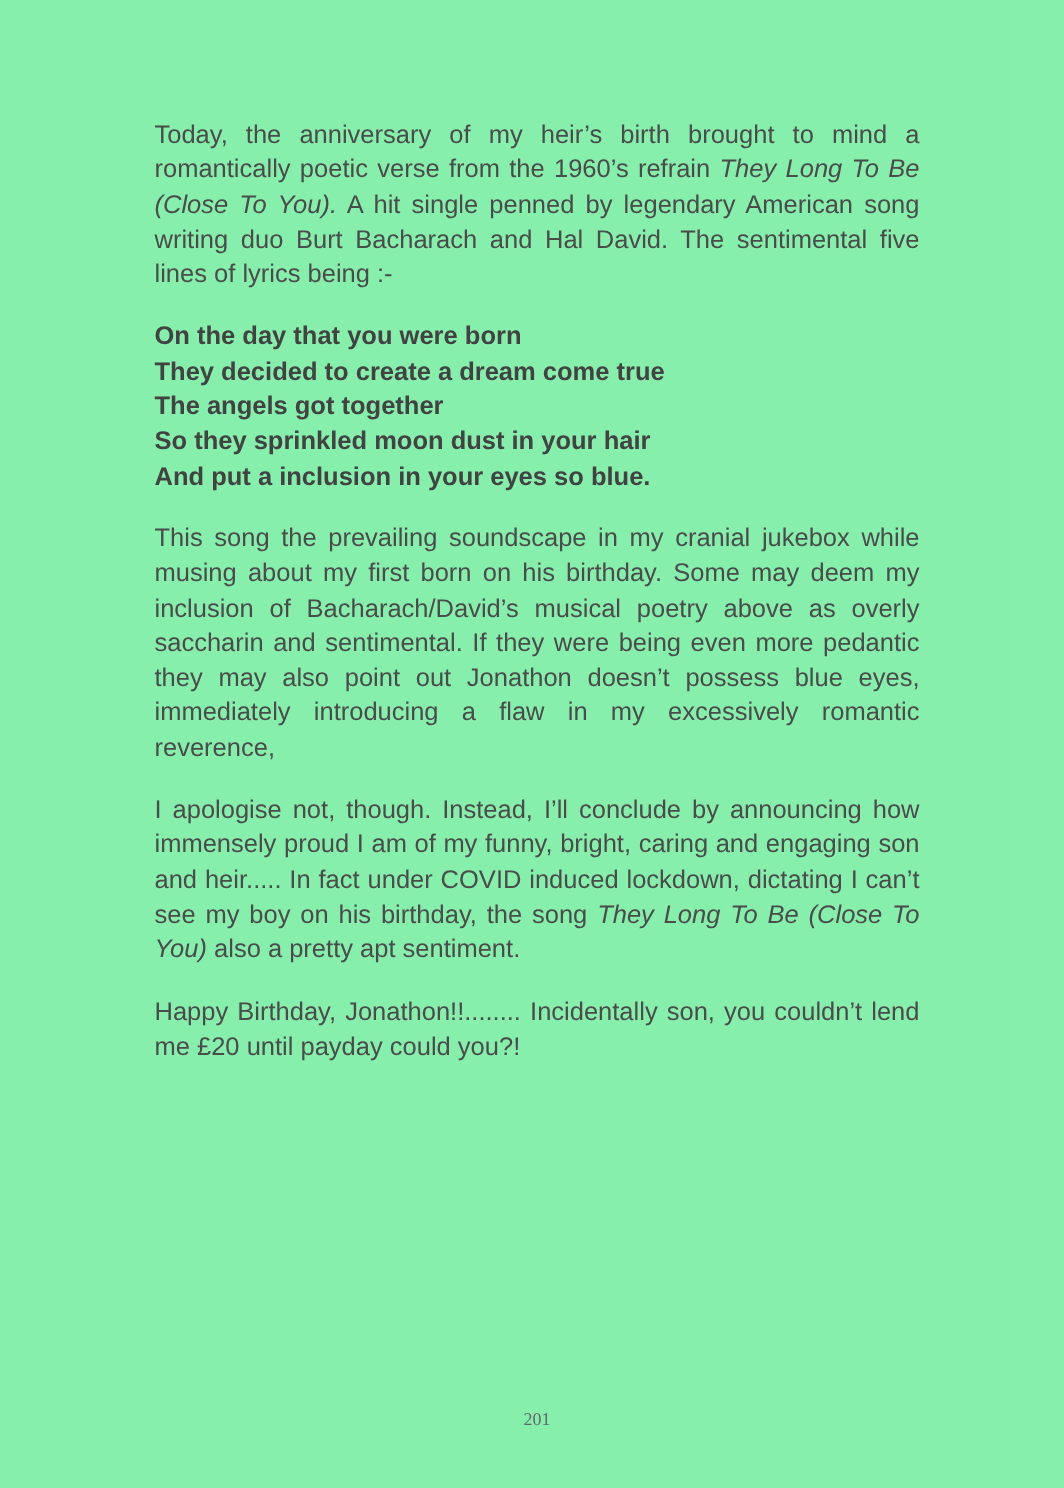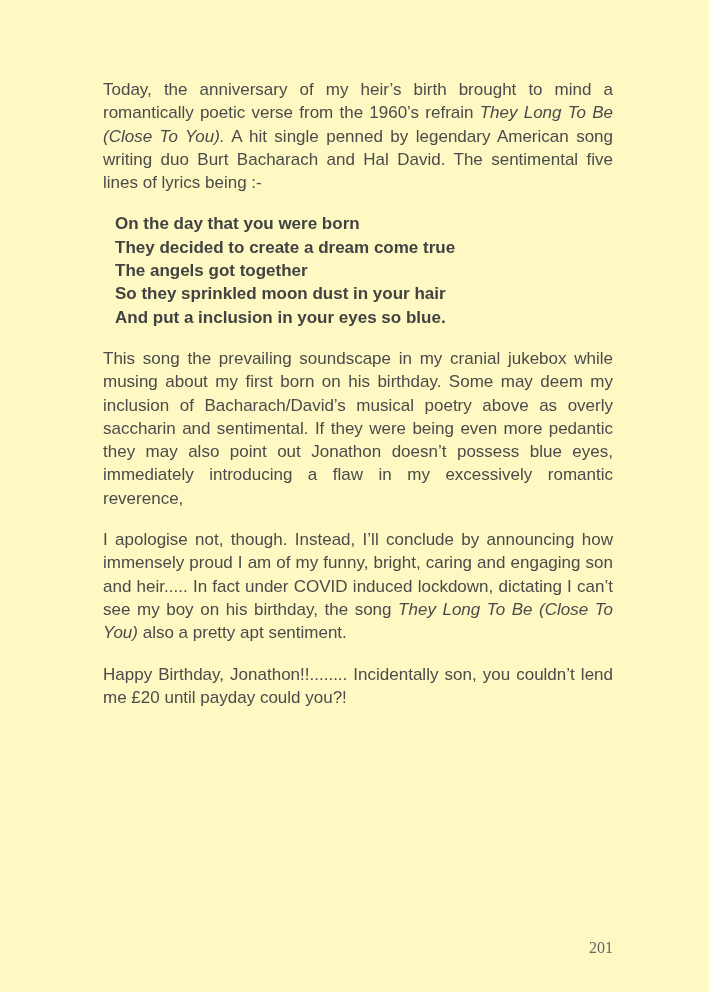--- a/index.html
+++ b/index.html
@@ -4,21 +4,21 @@
 <style>
   html, body {
     margin: 0;
     padding: 0;
     background: #ffffff;
   }
   .page {
     position: relative;
     width: 709px;
     height: 992px;
-    background: #fef9c3;
+    background: #86efac;
     font-family: "Liberation Sans", sans-serif;
     color: #4b4b4b;
     overflow: hidden;
   }
   .content {
     position: absolute;
     left: 103px;
     top: 78px;
     width: 510px;
   }
@@ -26,35 +26,35 @@
     margin: 0 0 18px 0;
     font-size: 17px;
     line-height: 23.3px;
     text-align: justify;
     font-weight: 400;
   }
   .body-para .italic {
     font-style: italic;
   }
   .lyrics-block {
-    margin: 0 0 18px 12px;
+    margin: 0 0 18px 0;
     font-size: 17px;
     line-height: 23.3px;
     font-weight: 700;
     color: #424242;
     text-align: left;
   }
   .page-number {
     position: absolute;
     left: 103px;
     width: 510px;
     top: 939px;
-    text-align: right;
+    text-align: center;
     font-family: "Liberation Serif", serif;
-    font-size: 16px;
+    font-size: 12px;
     color: #666666;
   }
 </style>
 </head>
 <body>
 
 <div class="page">
   <div class="content">
 
     <p class="body-para"><span>Today, the anniversary of my heir’s birth brought to mind a romantically poetic verse from the 1960’s refrain </span><span class="italic">They Long To Be (Close To You).</span><span>  A hit single penned by legendary American song writing duo Burt Bacharach and Hal David. The sentimental five lines of lyrics being :-</span></p>

